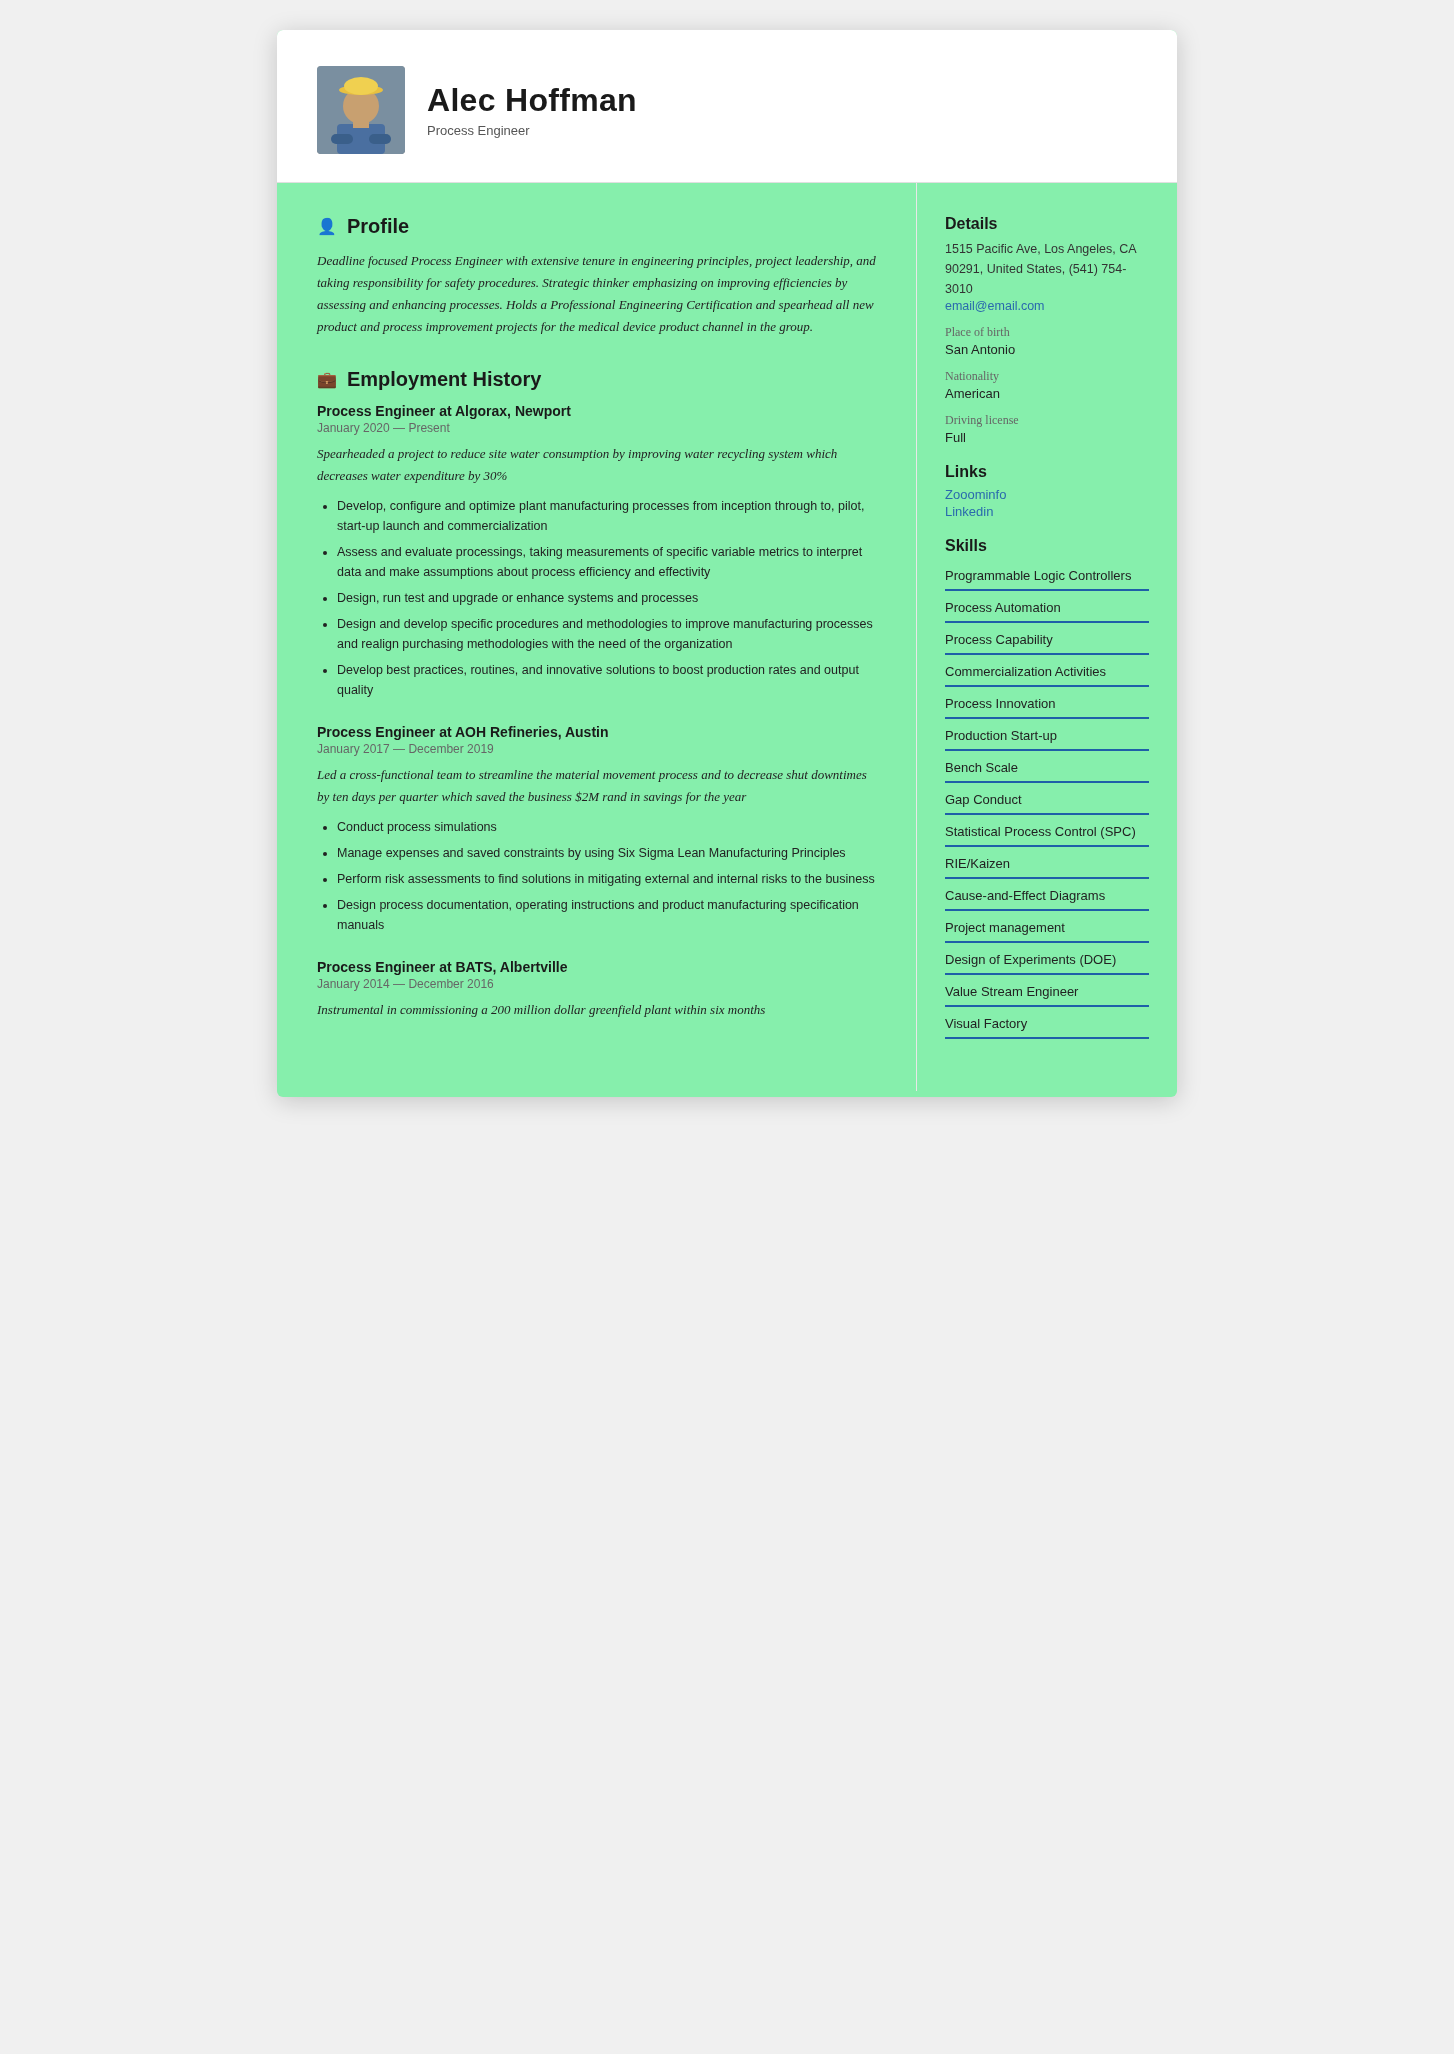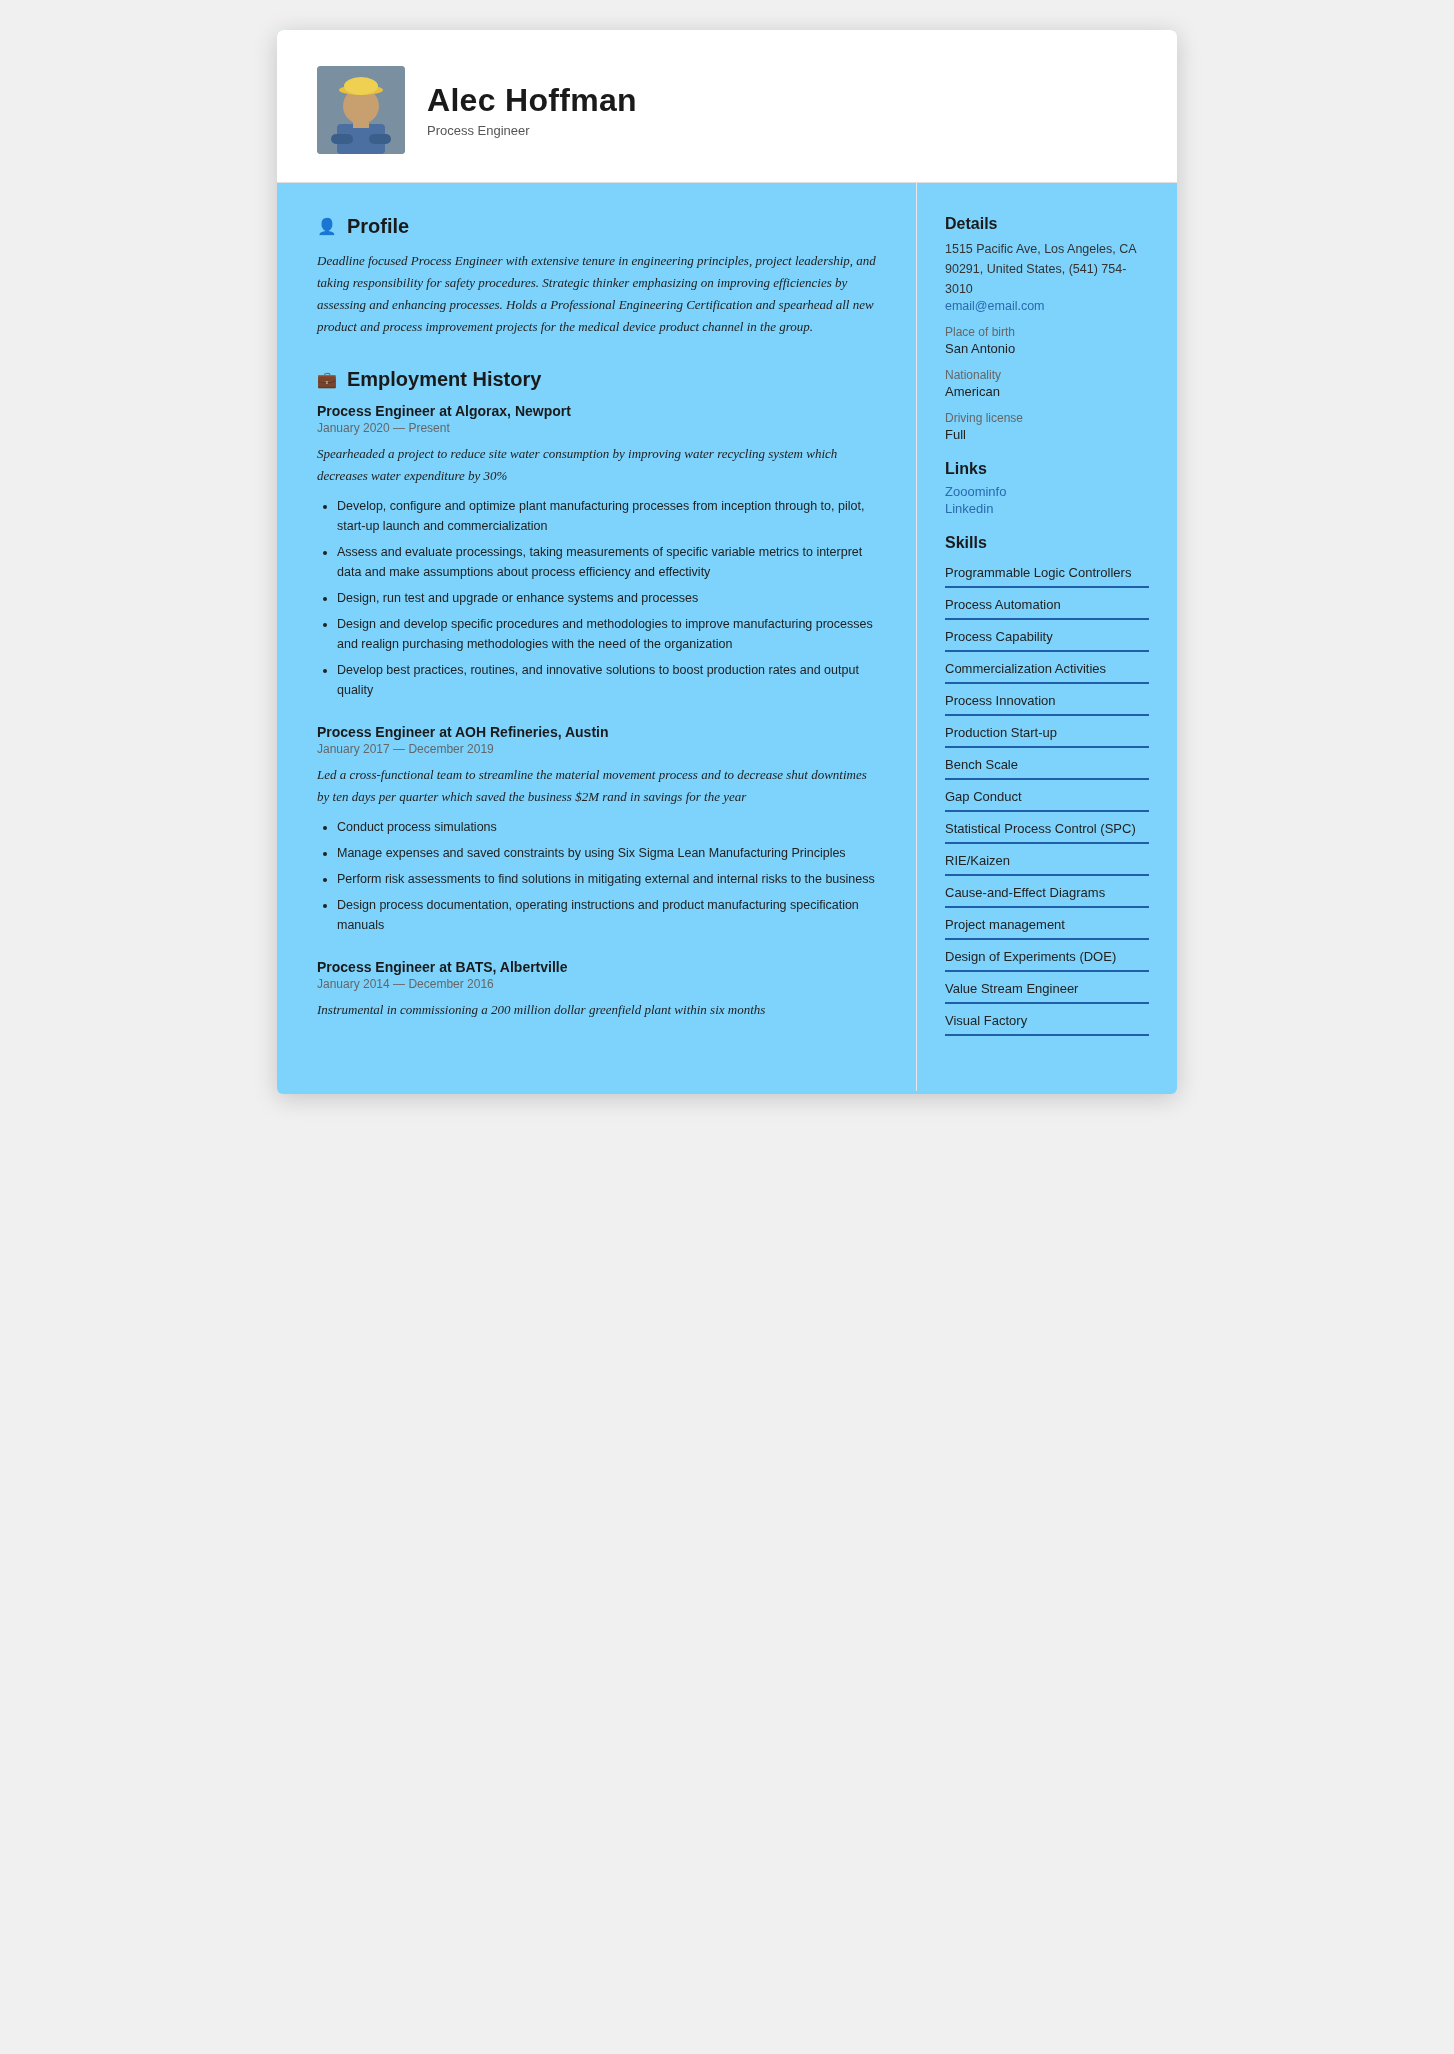--- a/index.html
+++ b/index.html
@@ -7,21 +7,21 @@
       font-family: Georgia, 'Times New Roman', serif;
       background: #f0f0f0;
       display: flex;
       justify-content: center;
       align-items: flex-start;
       padding: 30px;
       min-height: 100vh;
     }
     .resume-wrapper {
       width: 900px;
-      background: #7dd3fc;
+      background: #86efac;
       box-shadow: 0 4px 24px rgba(0,0,0,0.18);
       border-radius: 6px;
       overflow: hidden;
     }
     .header-section {
       display: flex;
       align-items: center;
       padding: 36px 40px 28px 40px;
       border-bottom: 1px solid #e0e0e0;
       background: #fff;
@@ -145,21 +145,21 @@
       color: #1a1a1a;
       margin-bottom: 6px;
     }
     .detail-text {
       font-family: Arial, Helvetica, sans-serif;
       font-size: 12.5px;
       color: #333;
       line-height: 1.6;
     }
     .detail-label {
-      font-family: Liberation Sans, sans-serif;
+      font-family: Liberation Serif, serif;
       font-size: 12px;
       color: #666;
       margin-bottom: 2px;
       margin-top: 12px;
     }
     .detail-value {
       font-family: Arial, Helvetica, sans-serif;
       font-size: 13px;
       color: #222;
     }

